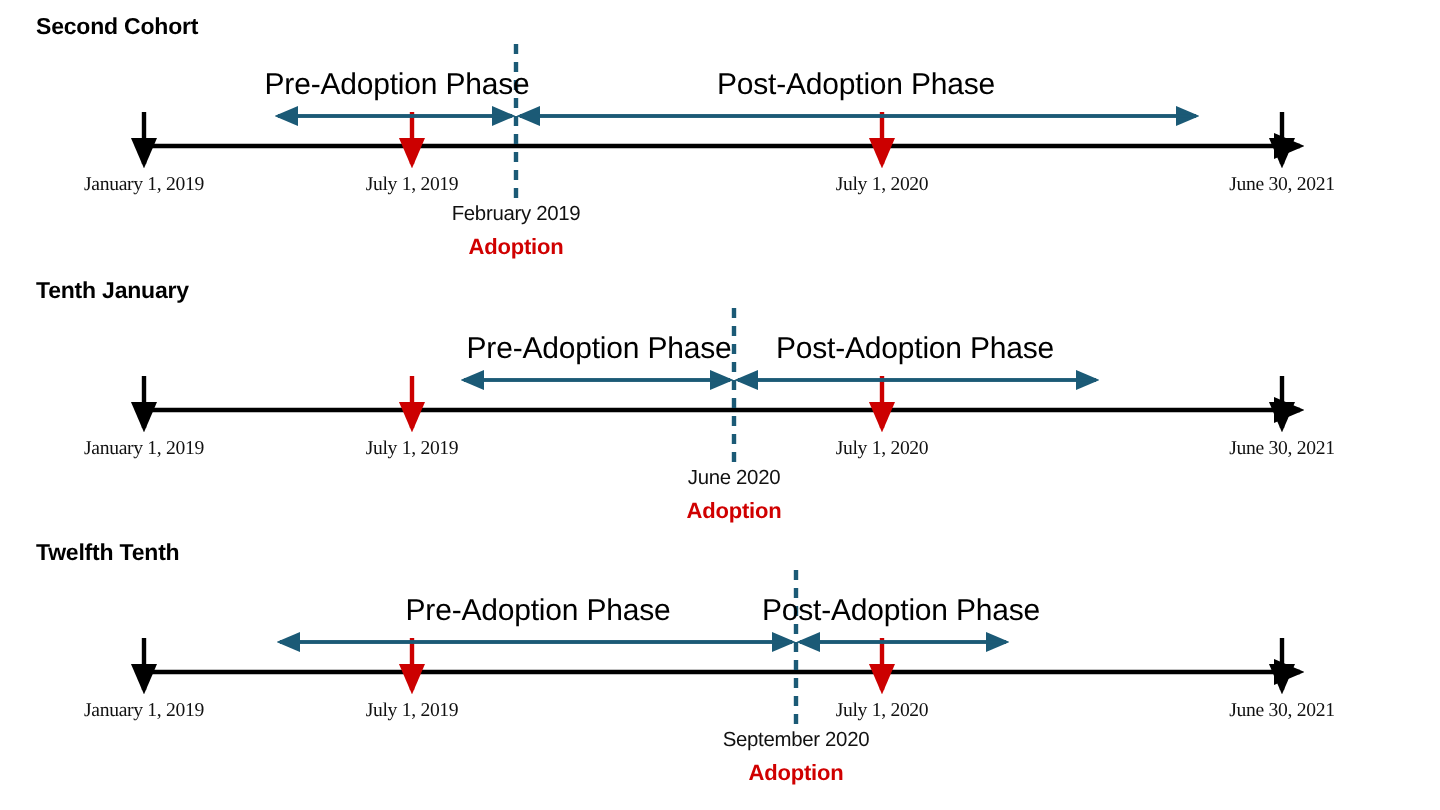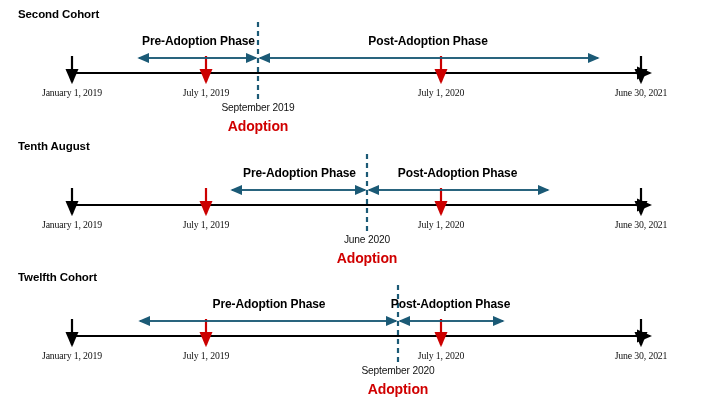--- a/index.html
+++ b/index.html
@@ -34,22 +34,22 @@
     white-space: nowrap;
   }
   svg.timeline-svg {
     position: absolute;
     left: 0;
     top: 0;
     overflow: visible;
   }
   .phase-label {
     position: absolute;
-    font-size: 12px;
-    font-weight: bold;
+    font-size: 15px;
+    font-weight: normal;
     color: #000;
     white-space: nowrap;
     transform: translateX(-50%);
     letter-spacing: -0.1px;
   }
   .axis-label {
     position: absolute;
     font-size: 9.8px;
     color: #111;
     white-space: nowrap;
@@ -60,21 +60,21 @@
   .adopt-date {
     position: absolute;
     font-size: 10.2px;
     color: #111;
     white-space: nowrap;
     transform: translateX(-50%);
     letter-spacing: -0.15px;
   }
   .adopt-word {
     position: absolute;
-    font-size: 14px;
+    font-size: 11px;
     font-weight: bold;
     white-space: nowrap;
     transform: translateX(-50%);
     letter-spacing: -0.1px;
   }
 </style>
 </head>
 <body>
 
 <div id="stage">
@@ -102,25 +102,25 @@
         <line x1="256" y1="58" x2="139" y2="58" stroke="#1b5a76" stroke-width="1.7" marker-end="url(#ah-teal-0)"></line>
         <line x1="260" y1="58" x2="598" y2="58" stroke="#1b5a76" stroke-width="1.7" marker-end="url(#ah-teal-0)"></line>
         <line x1="598" y1="58" x2="260" y2="58" stroke="#1b5a76" stroke-width="1.7" marker-end="url(#ah-teal-0)"></line>
       </svg>
       <div class="phase-label" style="left: 198.5px; top: 34px;">Pre-Adoption Phase</div>
       <div class="phase-label" style="left: 428px; top: 34px;">Post-Adoption Phase</div>
       <div class="axis-label" style="left: 72px; top: 87px;">January 1, 2019</div>
       <div class="axis-label" style="left: 206px; top: 87px;">July 1, 2019</div>
       <div class="axis-label" style="left: 441px; top: 87px;">July 1, 2020</div>
       <div class="axis-label" style="left: 641px; top: 87px;">June 30, 2021</div>
-      <div class="adopt-date" style="left: 258px; top: 102px;">September 2019</div>
+      <div class="adopt-date" style="left: 258px; top: 102px;">February 2019</div>
       <div class="adopt-word" style="left: 258px; top: 118px; color: rgb(208, 0, 0);">Adoption</div>
     </div>
     <div class="cohort-block" style="top: 132px; height: 132px;">
-      <div class="cohort-title" style="left: 18px; top: 8px;">Tenth August</div>
+      <div class="cohort-title" style="left: 18px; top: 8px;">Tenth January</div>
       <svg width="720" height="132" class="timeline-svg">
         <defs>
           <marker id="ah-black-1" markerWidth="7" markerHeight="7" refX="6" refY="3" orient="auto" markerUnits="strokeWidth">
             <path d="M0,0 L7,3 L0,6 z" fill="#000000"></path>
           </marker>
           <marker id="ah-teal-1" markerWidth="7" markerHeight="7" refX="6" refY="3" orient="auto" markerUnits="strokeWidth">
             <path d="M0,0 L7,3 L0,6 z" fill="#1b5a76"></path>
           </marker>
           <marker id="ah-red-1" markerWidth="7" markerHeight="7" refX="6" refY="3" orient="auto" markerUnits="strokeWidth">
             <path d="M0,0 L7,3 L0,6 z" fill="#cc0000"></path>
@@ -140,21 +140,21 @@
       <div class="phase-label" style="left: 299.5px; top: 34px;">Pre-Adoption Phase</div>
       <div class="phase-label" style="left: 457.5px; top: 34px;">Post-Adoption Phase</div>
       <div class="axis-label" style="left: 72px; top: 87px;">January 1, 2019</div>
       <div class="axis-label" style="left: 206px; top: 87px;">July 1, 2019</div>
       <div class="axis-label" style="left: 441px; top: 87px;">July 1, 2020</div>
       <div class="axis-label" style="left: 641px; top: 87px;">June 30, 2021</div>
       <div class="adopt-date" style="left: 367px; top: 102px;">June 2020</div>
       <div class="adopt-word" style="left: 367px; top: 118px; color: rgb(208, 0, 0);">Adoption</div>
     </div>
     <div class="cohort-block" style="top: 263px; height: 132px;">
-      <div class="cohort-title" style="left: 18px; top: 8px;">Twelfth Cohort</div>
+      <div class="cohort-title" style="left: 18px; top: 8px;">Twelfth Tenth</div>
       <svg width="720" height="132" class="timeline-svg">
         <defs>
           <marker id="ah-black-2" markerWidth="7" markerHeight="7" refX="6" refY="3" orient="auto" markerUnits="strokeWidth">
             <path d="M0,0 L7,3 L0,6 z" fill="#000000"></path>
           </marker>
           <marker id="ah-teal-2" markerWidth="7" markerHeight="7" refX="6" refY="3" orient="auto" markerUnits="strokeWidth">
             <path d="M0,0 L7,3 L0,6 z" fill="#1b5a76"></path>
           </marker>
           <marker id="ah-red-2" markerWidth="7" markerHeight="7" refX="6" refY="3" orient="auto" markerUnits="strokeWidth">
             <path d="M0,0 L7,3 L0,6 z" fill="#cc0000"></path>

